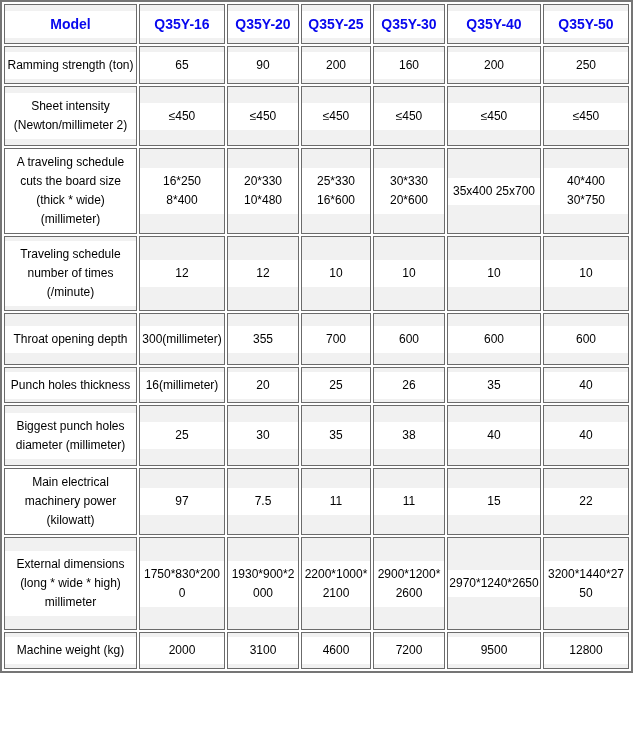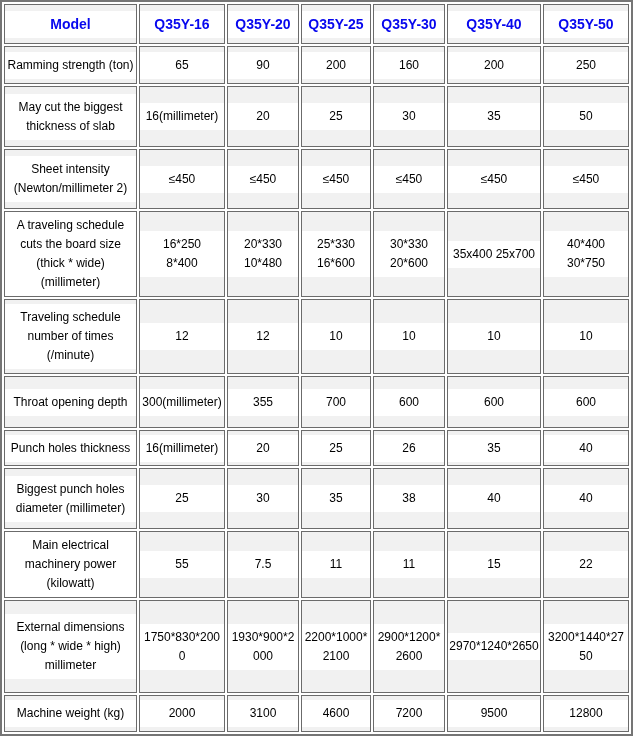--- a/index.html
+++ b/index.html
@@ -97,43 +97,20 @@
         <td>
           <div class="band">160</div>
         </td>
         <td>
           <div class="band">200</div>
         </td>
         <td>
           <div class="band">250</div>
         </td>
       </tr>
-      <tr style="height: 61px;">
-        <td>
-          <div class="band">May cut the biggest thickness of slab</div>
-        </td>
-        <td>
-          <div class="band">16(millimeter)</div>
-        </td>
-        <td>
-          <div class="band">20</div>
-        </td>
-        <td>
-          <div class="band">25</div>
-        </td>
-        <td>
-          <div class="band">30</div>
-        </td>
-        <td>
-          <div class="band">35</div>
-        </td>
-        <td>
-          <div class="band">50</div>
-        </td>
-      </tr>
       <tr style="height: 60px;">
         <td>
           <div class="band">Sheet intensity (Newton/millimeter 2)</div>
         </td>
         <td>
           <div class="band">≤450</div>
         </td>
         <td>
           <div class="band">≤450</div>
         </td>
@@ -268,21 +245,21 @@
         </td>
         <td>
           <div class="band">40</div>
         </td>
       </tr>
       <tr style="height: 66px;">
         <td>
           <div class="band">Main electrical machinery power (kilowatt)</div>
         </td>
         <td>
-          <div class="band">55</div>
+          <div class="band">97</div>
         </td>
         <td>
           <div class="band">7.5</div>
         </td>
         <td>
           <div class="band">11</div>
         </td>
         <td>
           <div class="band">11</div>
         </td>

